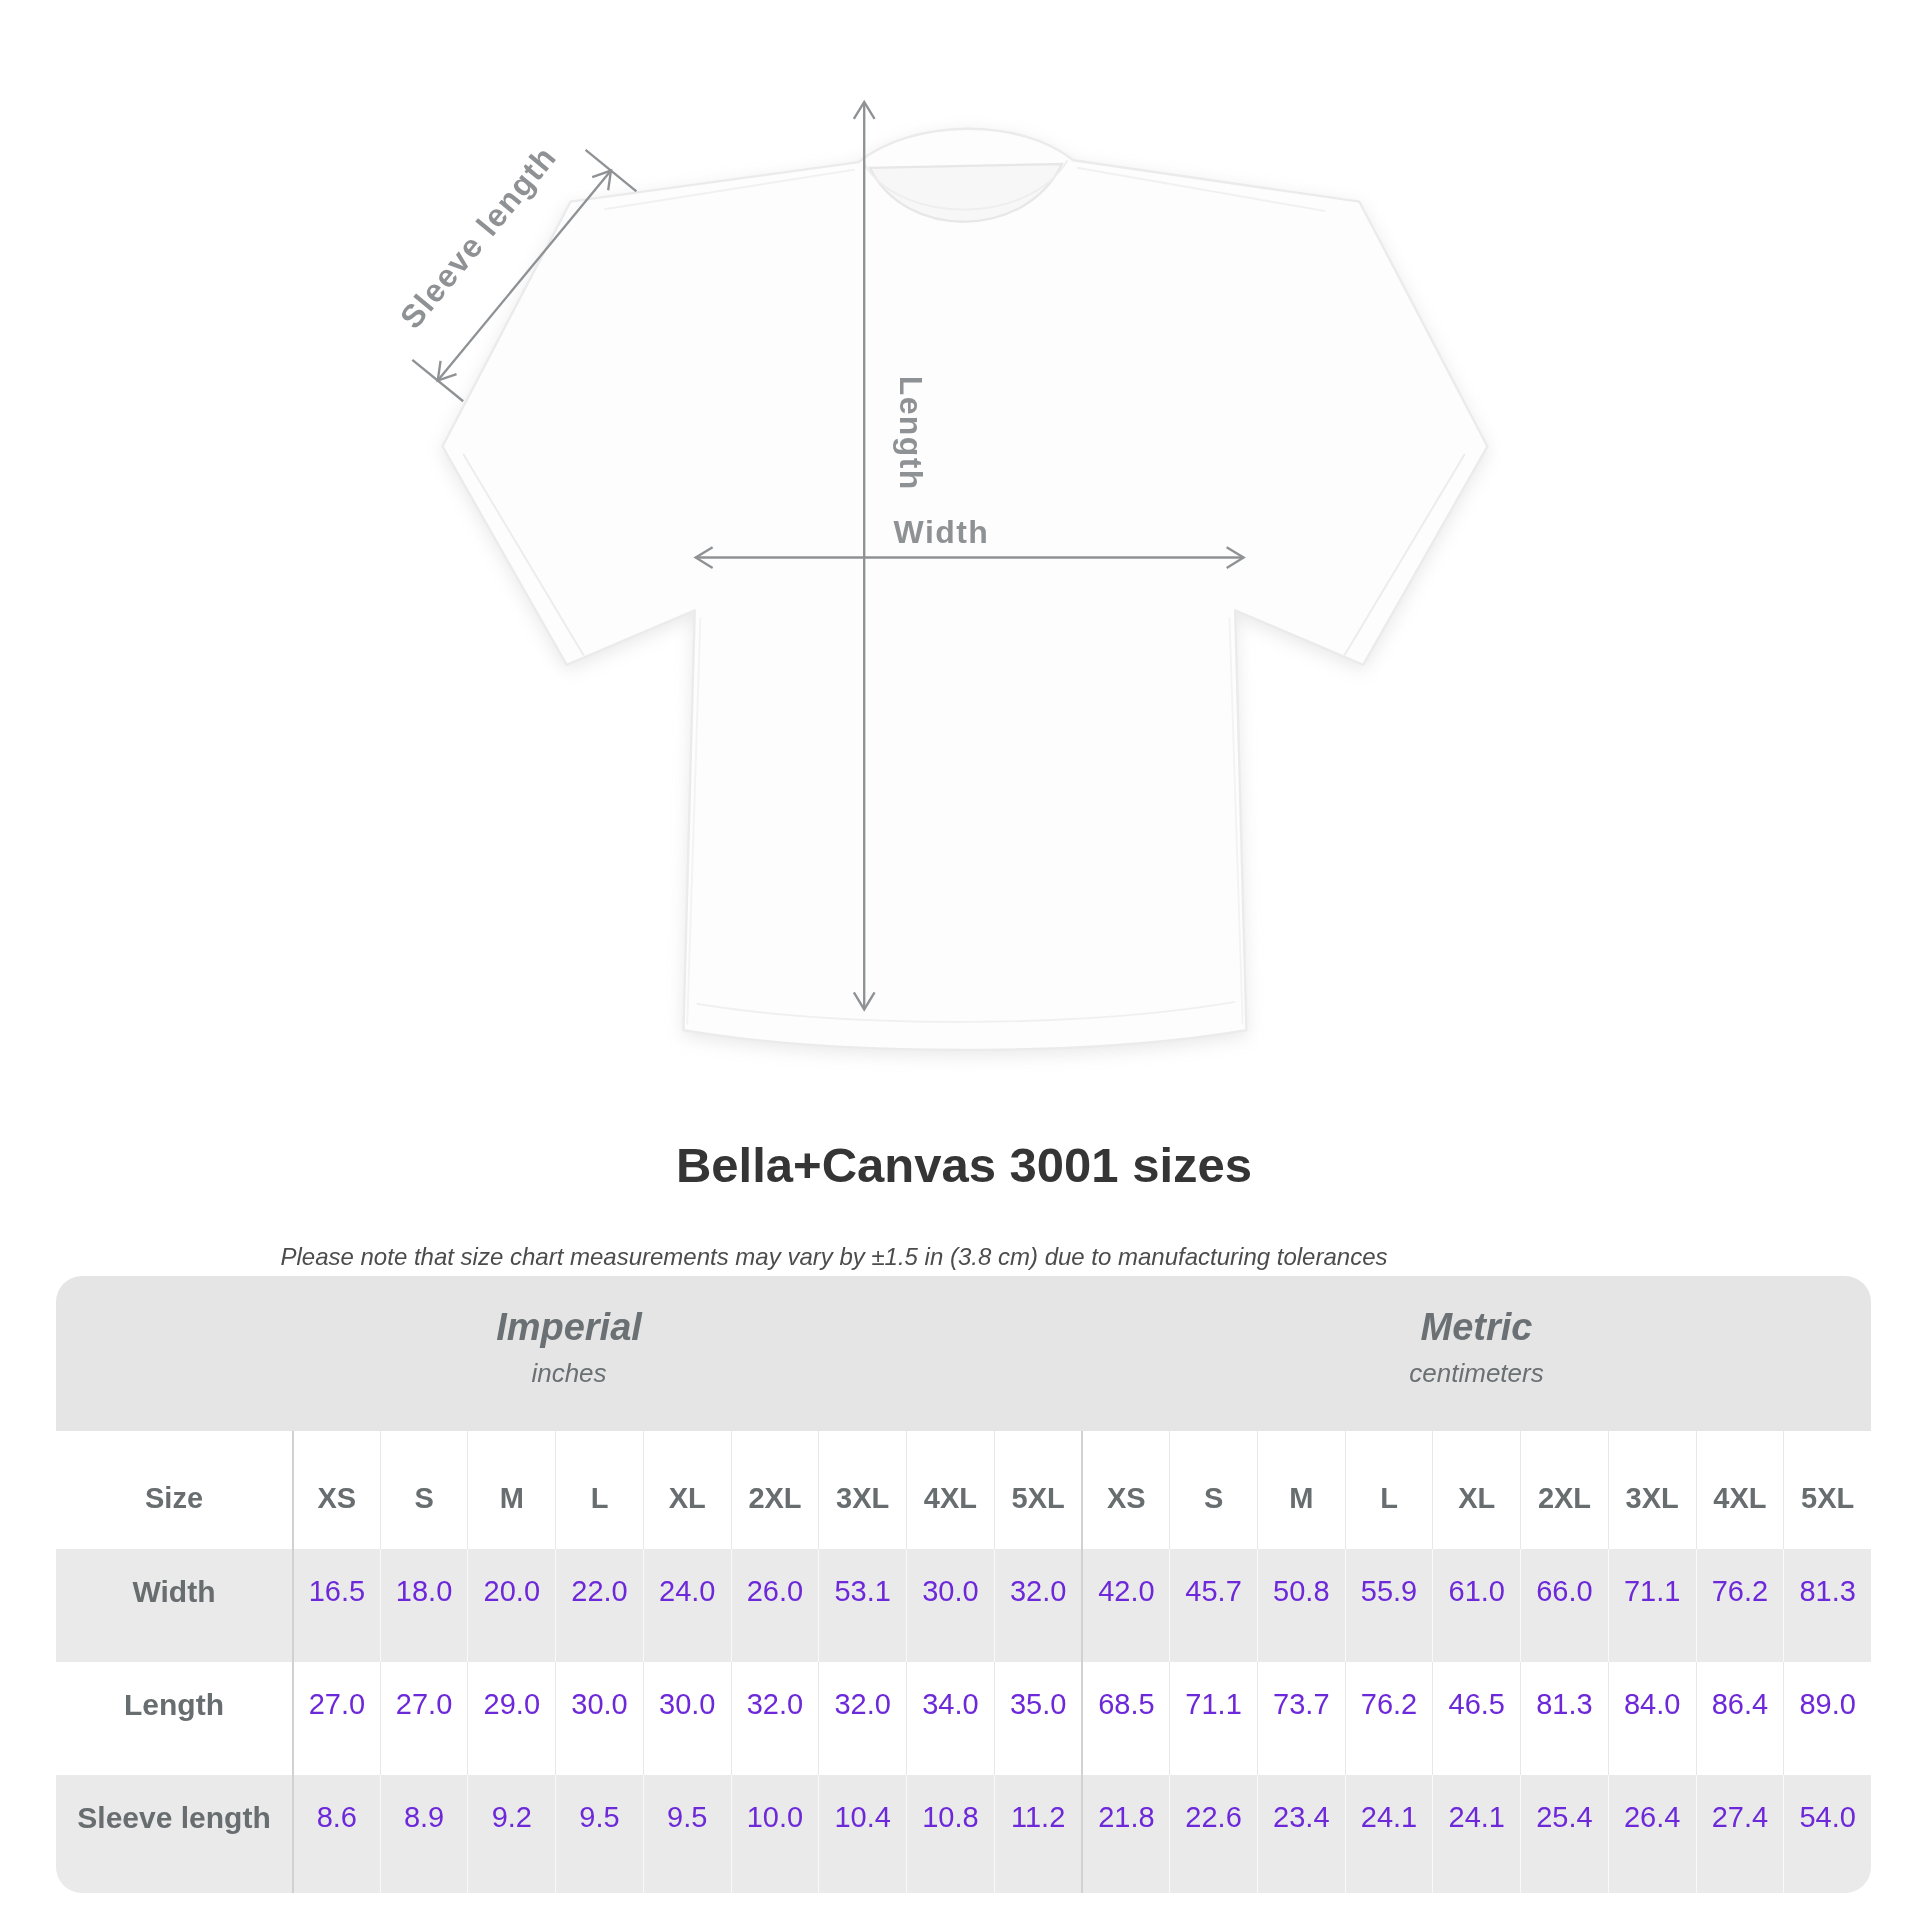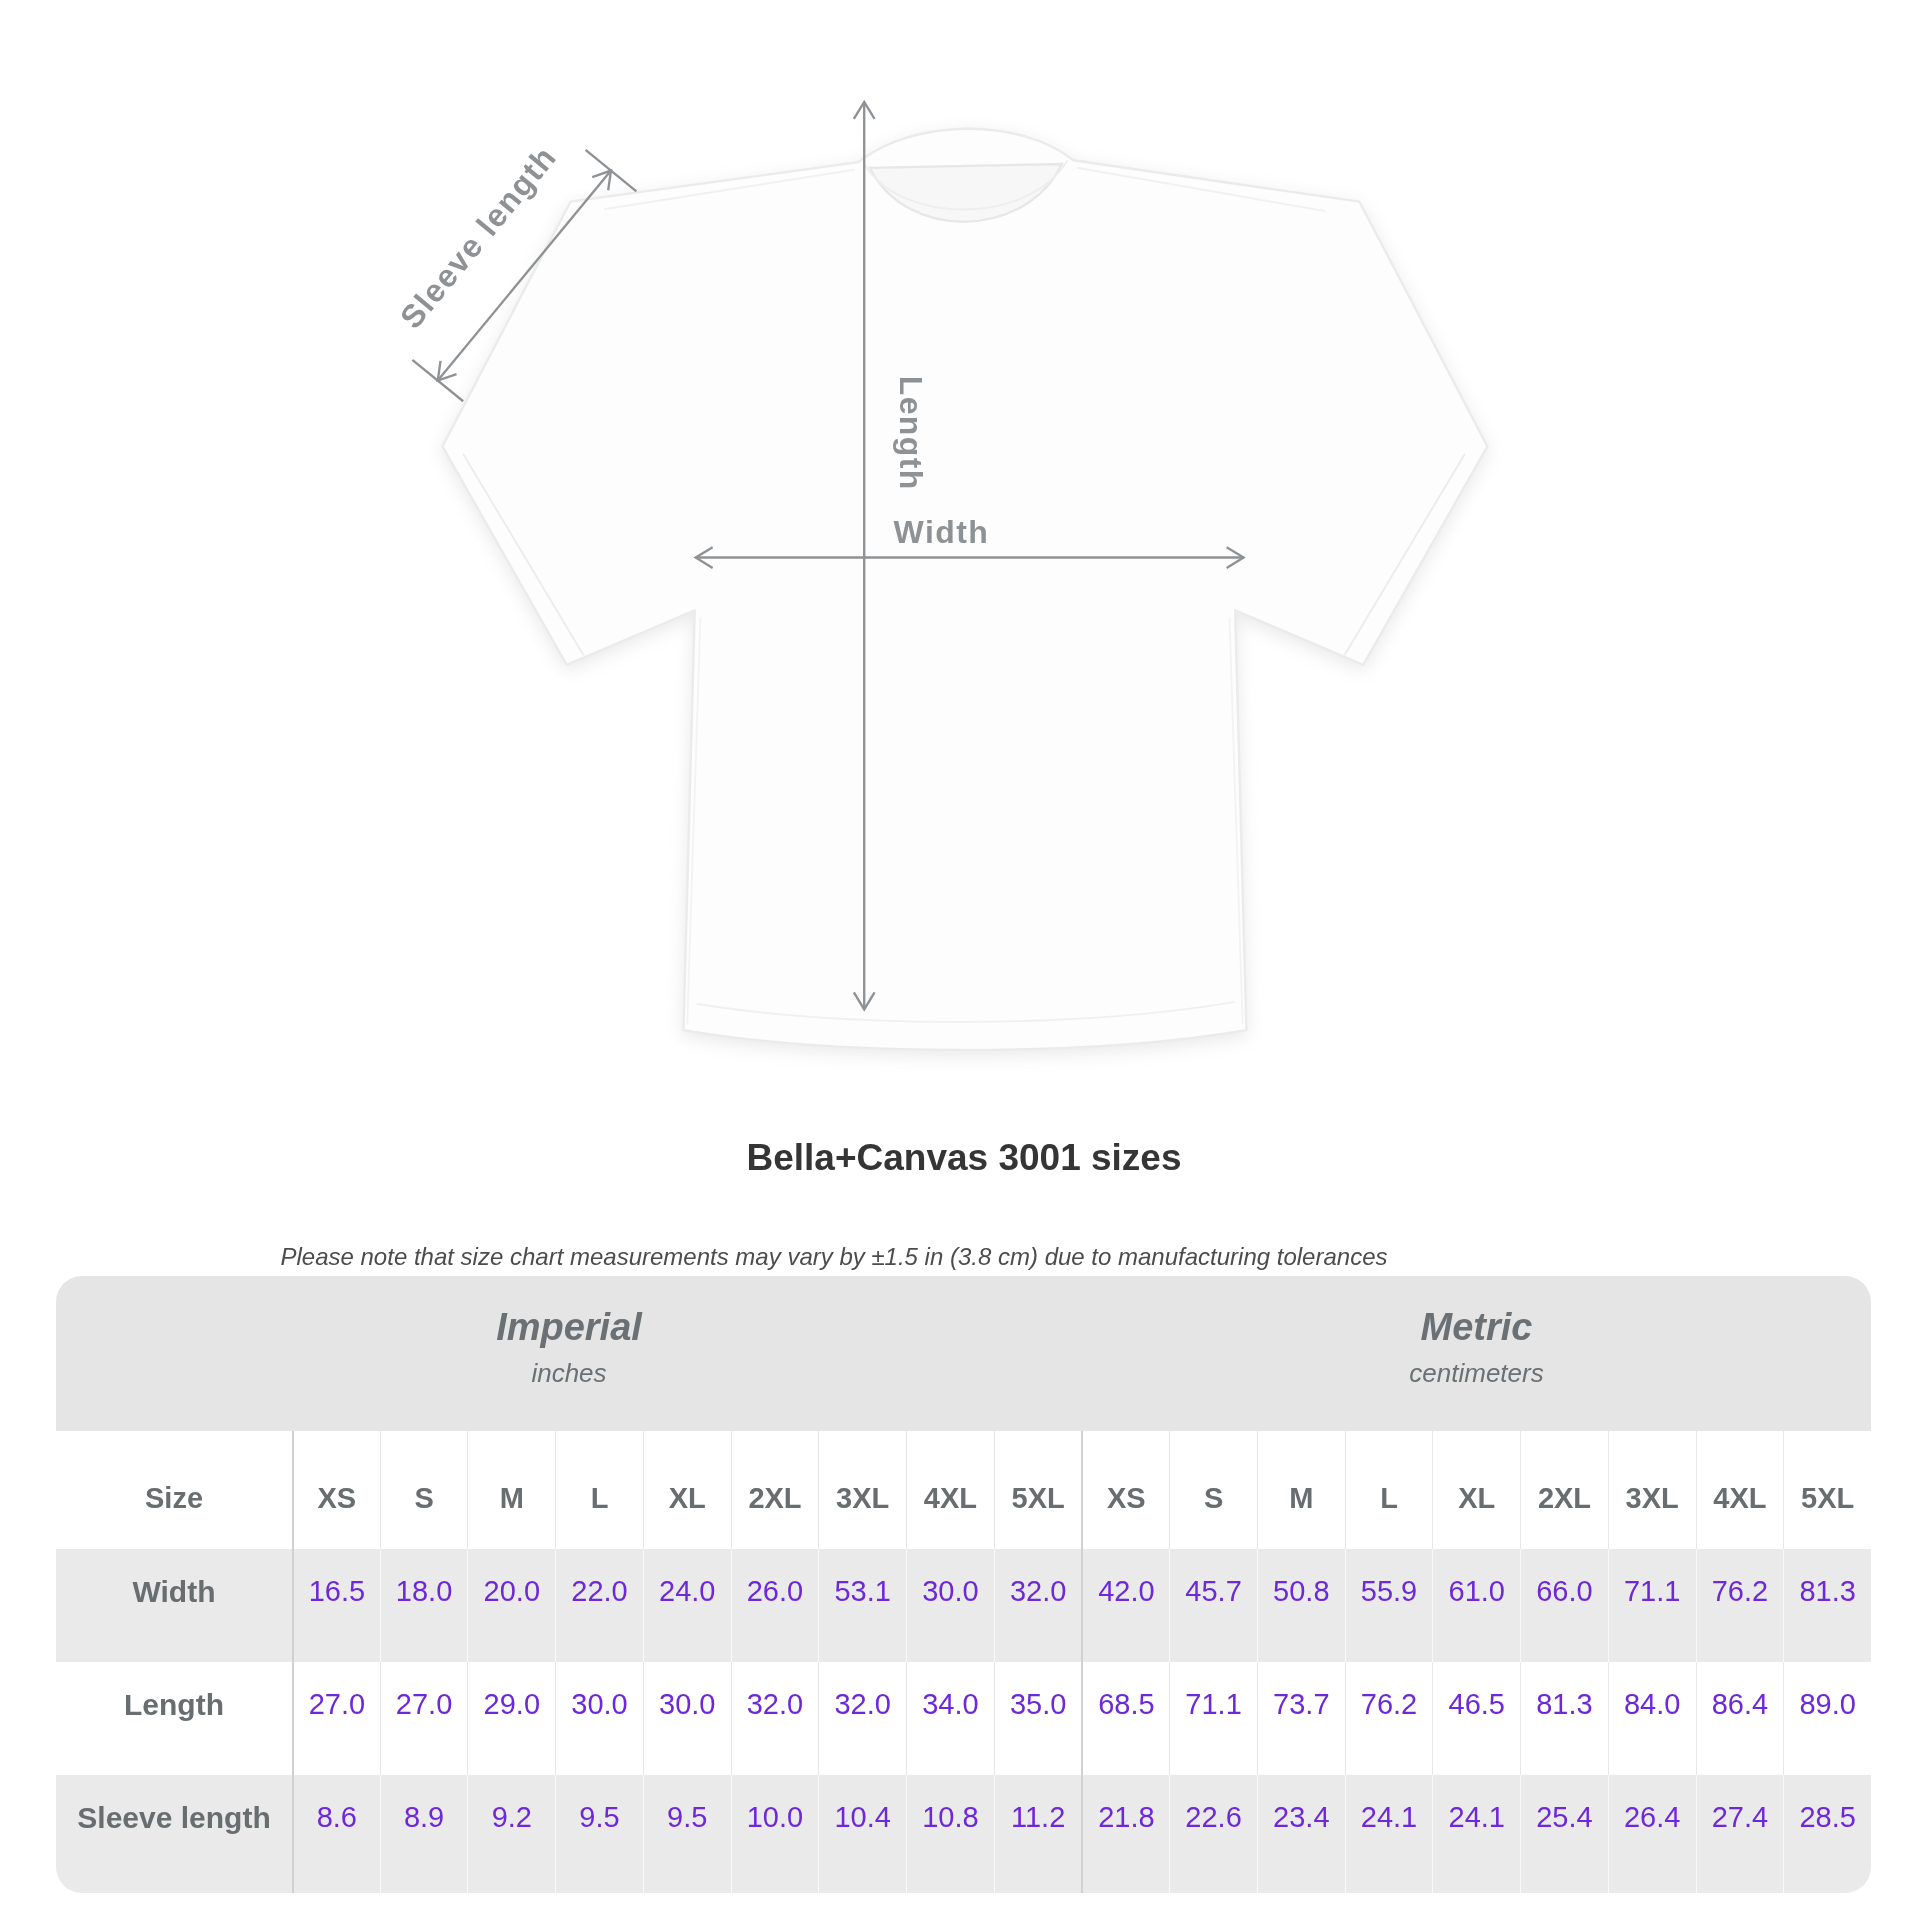--- a/index.html
+++ b/index.html
@@ -5,21 +5,21 @@
   html,body{margin:0;padding:0;background:#ffffff;}
   #page{position:relative;width:1928px;height:1928px;background:#ffffff;overflow:hidden;
         font-family:"Liberation Sans", sans-serif;}
 
   
   #diagram{position:absolute;left:0;top:0;width:1928px;height:1116px;}
   .diag-label{font:700 34px "Liberation Sans", sans-serif;fill:#8f9295;letter-spacing:1.5px;}
 
   
   #title{position:absolute;left:0;top:1137px;width:1928px;text-align:center;
-         font-size:37px;font-weight:700;color:#353535;}
+         font-size:49px;font-weight:700;color:#353535;}
   #subtitle{position:absolute;left:0;top:1211px;width:1668px;text-align:center;
             font-size:24px;font-style:italic;color:#4c4c4c;margin-top:32px;}
 
   
   #table{position:absolute;left:56px;top:1276px;width:1815px;}
   .band{display:grid;grid-template-columns:1026px 789px;height:155px;
         background:#e5e5e5;border-radius:26px 26px 0 0;}
   .band-cell{display:flex;flex-direction:column;align-items:center;justify-content:flex-start;
              padding-top:30px;gap:9.4px;}
   .unit-name{font-size:38px;font-weight:700;font-style:italic;color:#6a7073;}
@@ -187,18 +187,18 @@
       <div class="c d val">10.8</div>
       <div class="c d val">11.2</div>
       <div class="c d sd val">21.8</div>
       <div class="c d val">22.6</div>
       <div class="c d val">23.4</div>
       <div class="c d val">24.1</div>
       <div class="c d val">24.1</div>
       <div class="c d val">25.4</div>
       <div class="c d val">26.4</div>
       <div class="c d val">27.4</div>
-      <div class="c d val">28.5</div>
+      <div class="c d val">54.0</div>
     </div>
 
   </div>
 </div>
 
 
 </body></html>

